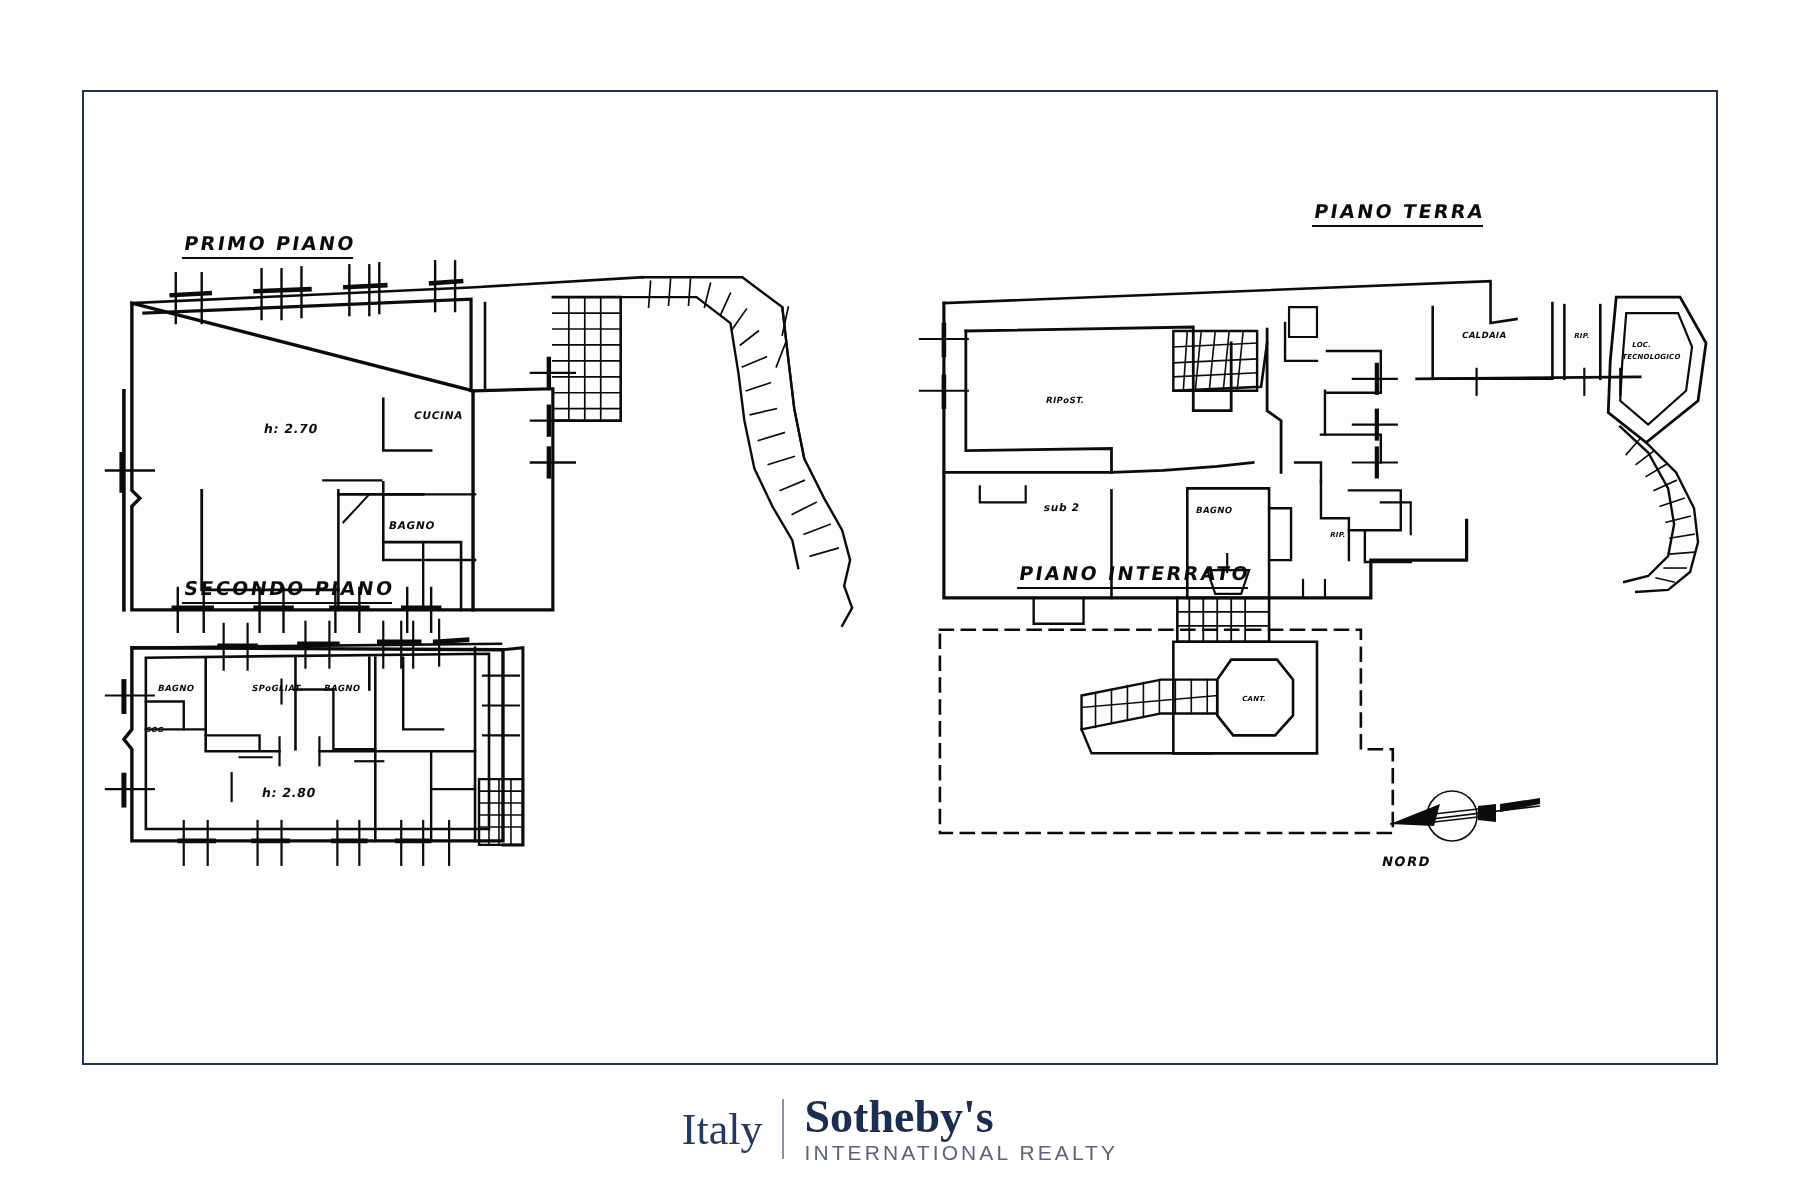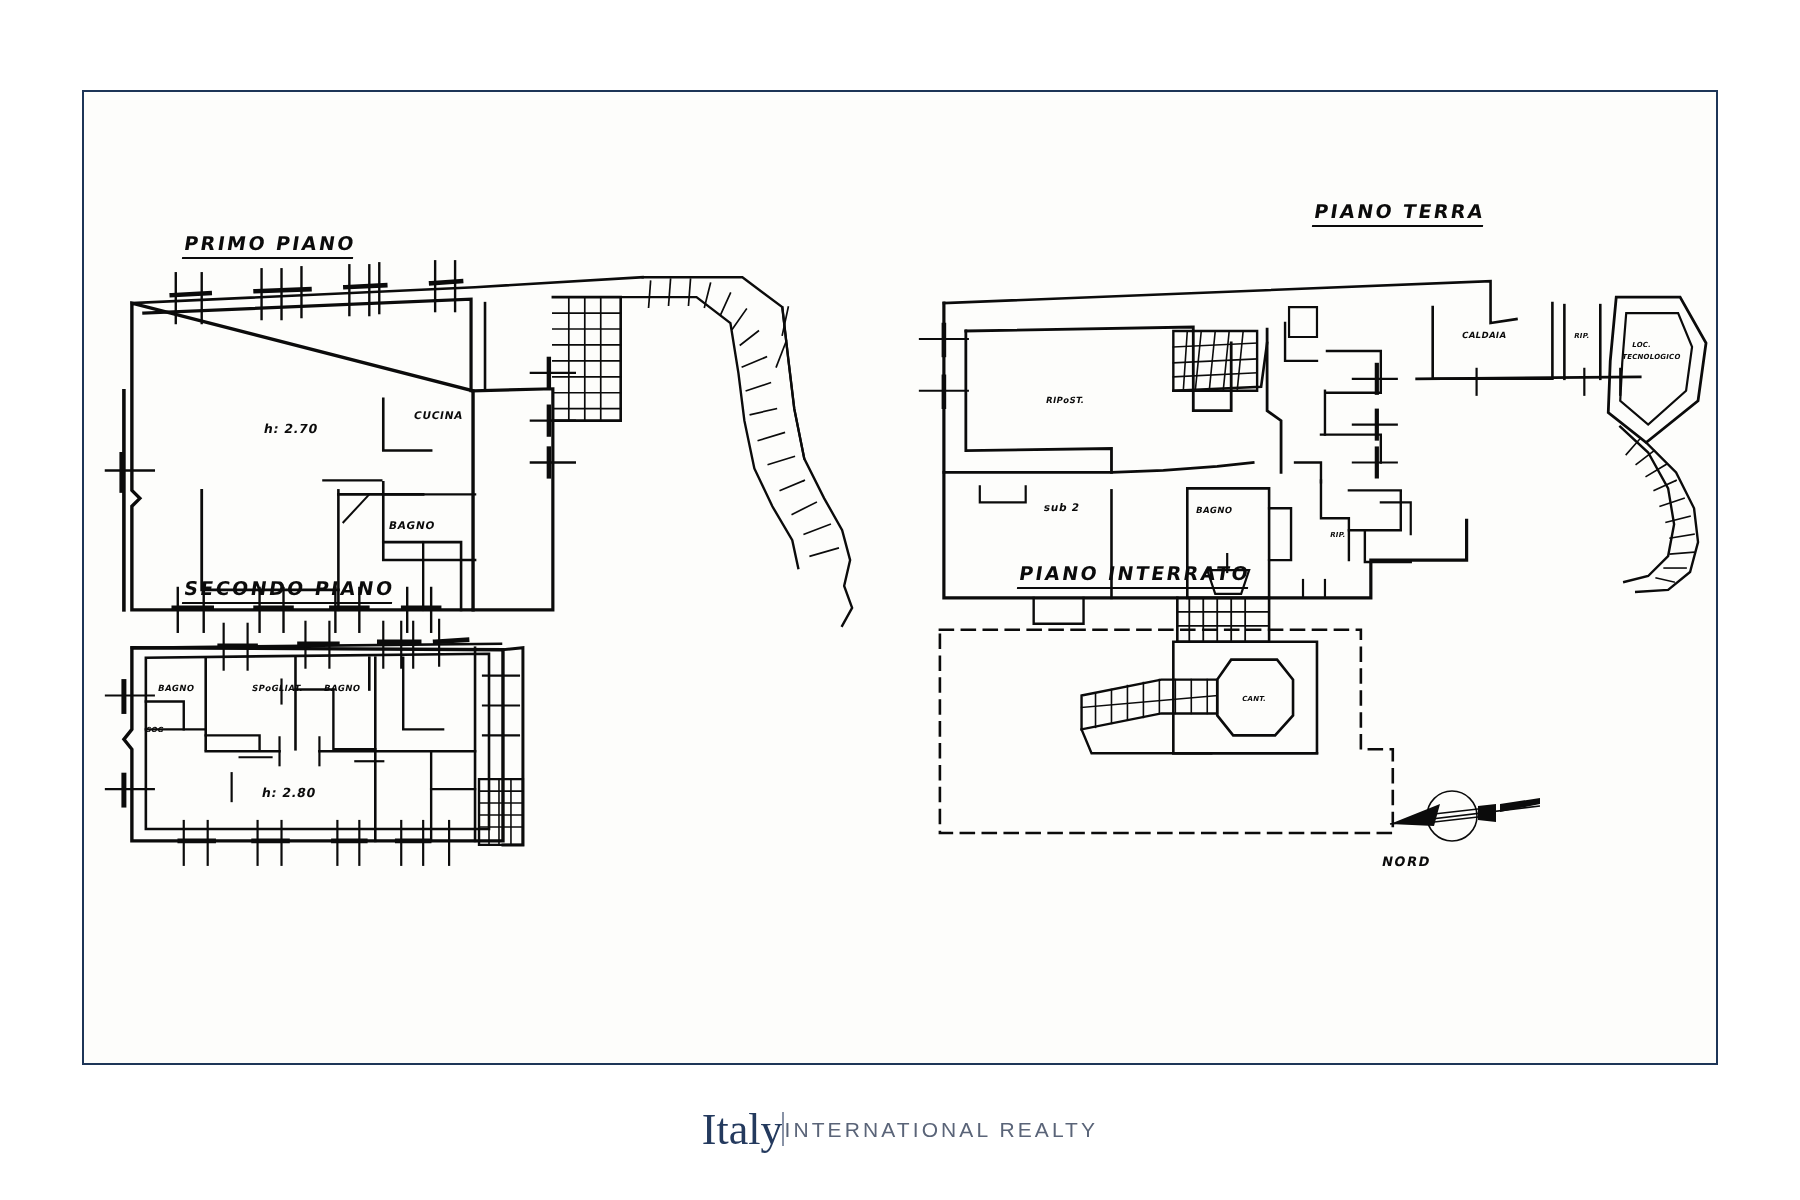--- a/index.html
+++ b/index.html
@@ -99,20 +99,21 @@
     top: 1085px;
     width: 1800px;
     height: 90px;
     display: flex;
     align-items: center;
     justify-content: center;
   }
   #brand-lockup {
     display: flex;
     align-items: stretch;
+    gap: 20px;
   }
   #brand-italy {
     font-family: "Liberation Serif", serif;
     font-size: 44px;
     color: #243a5e;
     align-self: center;
     letter-spacing: 0px;
     line-height: 1;
   }
   #brand-divider {
@@ -543,16 +544,17 @@
     <div id="north-label">NORD</div>
   </div>
 
 </div>
 
 <div id="brand-footer">
   <div id="brand-lockup">
     <div id="brand-italy">Italy</div>
     <div id="brand-divider"></div>
     <div id="brand-right">
+      <div id="brand-sothebys">Sotheby's</div>
       <div id="brand-intl-realty">INTERNATIONAL REALTY</div>
     </div>
   </div>
 </div>
 
 </body></html>

